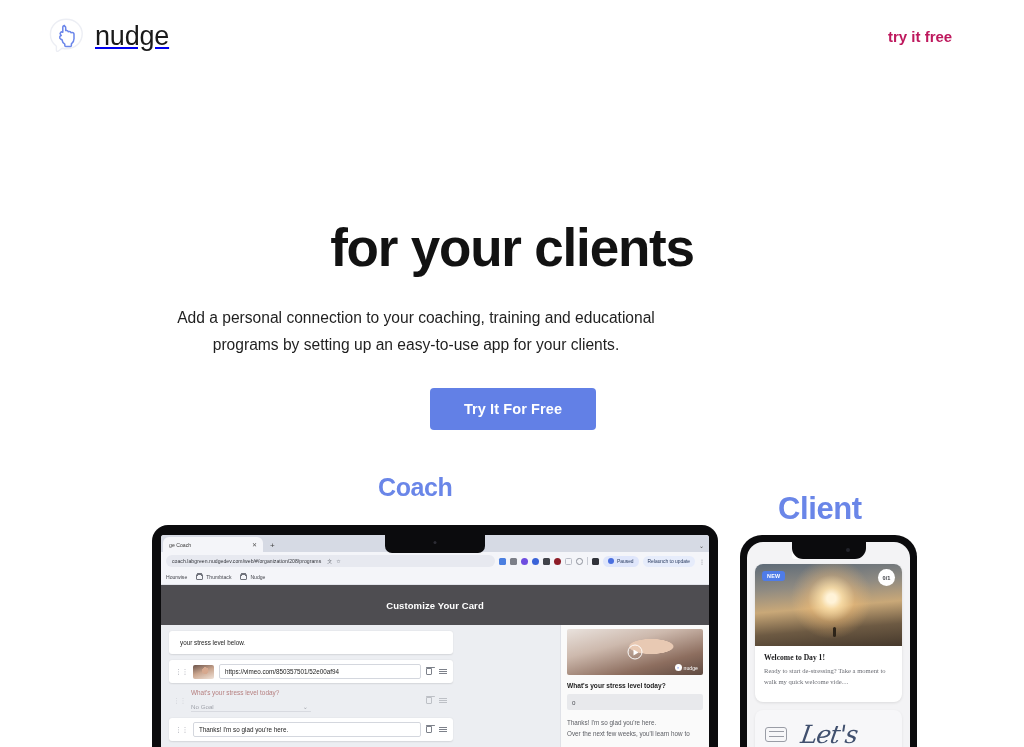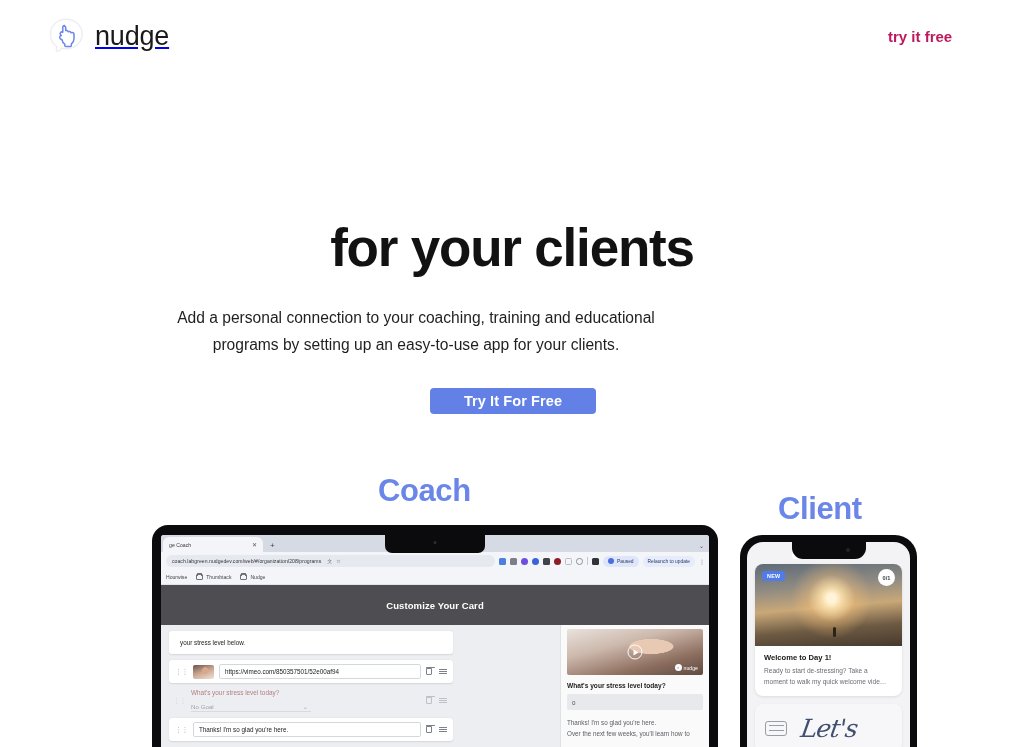--- a/index.html
+++ b/index.html
@@ -54,33 +54,33 @@
     color: #121212; letter-spacing: -1.2px;
   }
   .hero-sub {
     position: absolute; top: 305px; left: 0; width: 832px;
     text-align: center;
     font-size: 15.6px; line-height: 1.72; color: #1f1f1f;
     padding: 0 150px;
   }
   .hero-btn {
     position: absolute; top: 388px; left: 430px;
-    width: 166px; height: 26px;
+    width: 166px; height: 42px;
     background: #6280e6; color: #ffffff;
     border: none; border-radius: 4px;
     font-family: "Liberation Sans", sans-serif;
     font-size: 14.5px; font-weight: 700; letter-spacing: 0.1px;
     cursor: pointer;
     display: flex; align-items: center; justify-content: center;
   }
 
   
   .label-coach {
     position: absolute; top: 473px; left: 378px;
-    font-size: 31px; font-weight: 700; color: #6a86e8; letter-spacing: -0.4px;
+    font-size: 25px; font-weight: 700; color: #6a86e8; letter-spacing: -0.4px;
   }
   .label-client {
     position: absolute; top: 491px; left: 778px;
     font-size: 31px; font-weight: 700; color: #6a86e8; letter-spacing: -0.4px;
   }
 
   
   .laptop {
     position: absolute; left: 152px; top: 525px;
     width: 566px; height: 230px;
@@ -315,21 +315,21 @@
   .ph-badge-count {
     position: absolute; right: 7px; top: 5px;
     background: #ffffff; color: #3d3f45; font-size: 5.6px; font-weight: 600;
     width: 17px; height: 17px; border-radius: 50%;
     display:flex; align-items:center; justify-content:center;
   }
   .ph-fig {
     position:absolute; left: 53%; bottom: 9px;
     width: 3px; height: 10px; background: #2d2419; border-radius: 2px;
   }
-  .ph-body { padding: 7px 9px 9px 9px; }
+  .ph-body { padding: 7px 9px 15px 9px; font-family: Liberation Serif, serif; }
   .ph-title { font-size: 7.6px; font-weight: 700; color: #18181a; margin-bottom: 4px; }
   .ph-desc { font-size: 6.6px; color: #6b6d74; line-height: 1.6; }
   .ph-card2 {
     margin: 8px 8px 0 8px; background: #f7f7f9; border-radius: 8px;
     height: 48px; position: relative; overflow: hidden;
     box-shadow: 0 1px 3px rgba(0,0,0,0.08);
     display:flex; align-items:center; padding: 0 10px;
   }
   .ph-card2-ico {
     width: 22px; height: 15px; border: 1.3px solid #9a9da6; border-radius: 3px;

